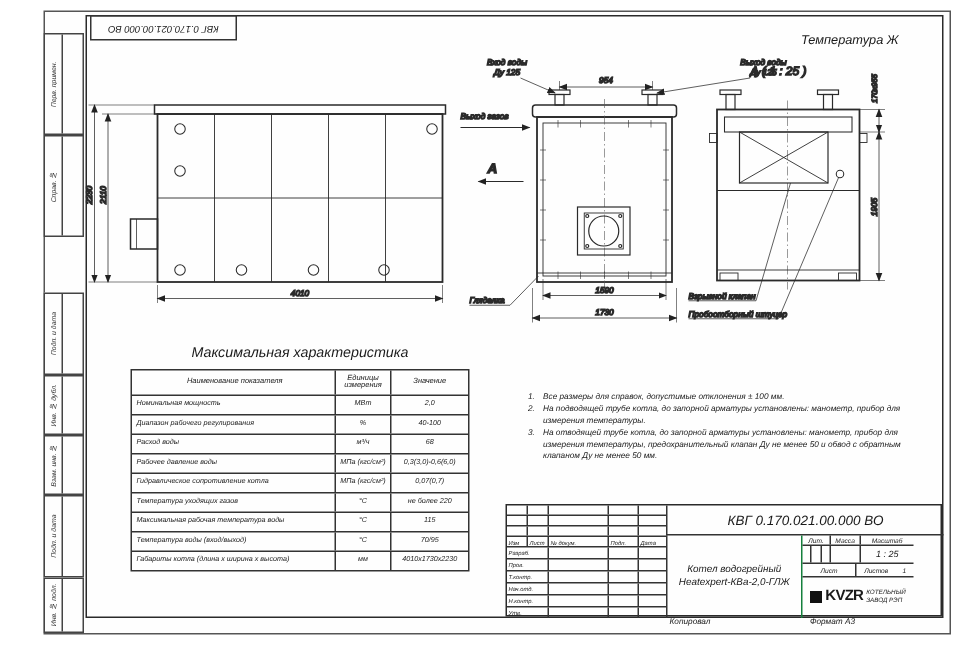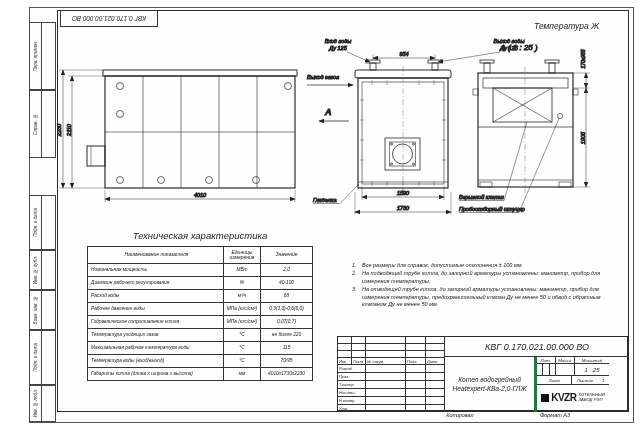--- a/index.html
+++ b/index.html
@@ -35,21 +35,21 @@
   
   .notes{left:352px;top:262px;width:268px;font-size:5.5px;font-style:italic;line-height:1.35;}
   .note{display:flex;margin-bottom:1px;}
   .note .n{width:10px;flex:none;}
   .note .t{flex:1;}
   
   .tb{left:337px;top:336px;width:291px;height:75px;border:1.2px solid #2a2a2a;box-sizing:border-box;font-style:italic;}
   .tb *{box-sizing:border-box;}
   .tb-num{position:absolute;left:106px;top:0;width:185px;height:20px;border-left:1px solid #333;border-bottom:1px solid #333;display:flex;align-items:center;justify-content:center;font-size:9px;}
   .tb-name{position:absolute;left:106px;top:20px;width:90px;height:55px;border-left:1px solid #333;display:flex;flex-direction:column;align-items:center;justify-content:center;font-size:6.6px;line-height:1.35;text-align:center;}
-  .tb-right{position:absolute;left:196px;top:20px;width:75px;height:55px;border-left:3px solid #15803d;}
+  .tb-right{position:absolute;left:196px;top:20px;width:75px;height:55px;border-left:1px solid #15803d;}
   .tbr-row{display:flex;border-bottom:1px solid #333;}
   .tbr-c{border-right:1px solid #333;display:flex;align-items:center;justify-content:center;font-size:4.4px;}
   .tbr-c:last-child{border-right:none;}
   .logo-row{display:flex;align-items:center;justify-content:center;height:25px;gap:2px;}
   .logo-sq{width:8px;height:8px;background:#111;}
   .logo-txt{font-size:10px;font-weight:bold;font-style:normal;letter-spacing:-0.5px;}
   .logo-co{font-size:4.2px;line-height:1.15;font-style:italic;}
   .tb-grid{position:absolute;left:0;top:0;width:106px;height:75px;}
   .g-row{display:flex;border-bottom:1px solid #333;}
   .g-c{border-right:1px solid #333;display:flex;align-items:center;font-size:3.9px;padding-left:1px;overflow:hidden;white-space:nowrap;}
@@ -292,21 +292,21 @@
 
       <g>
         <text font-size="5.5" x="402" y="201">Пробоотборный штуцер</text>
         <line x1="402" y1="202.5" x2="462" y2="202.5" stroke-width="0.5"></line>
         <line x1="462" y1="202.5" x2="502" y2="108.5" stroke-width="0.5"></line>
       </g>
     </g>
   </g>
 </svg>
 
-<div class="abs tchar-title">Техническая характеристика</div>
+<div class="abs tchar-title">Максимальная характеристика</div>
 <div class="abs tchar">
   <div class="trow hdr">
     <div class="tc name">Наименование показателя</div>
     <div class="tc unit">Единицы измерения</div>
     <div class="tc val">Значение</div>
   </div>
   <div class="trow data">
       <div class="tc name">Номинальная мощность</div>
       <div class="tc unit">МВт</div>
       <div class="tc val">2,0</div>

